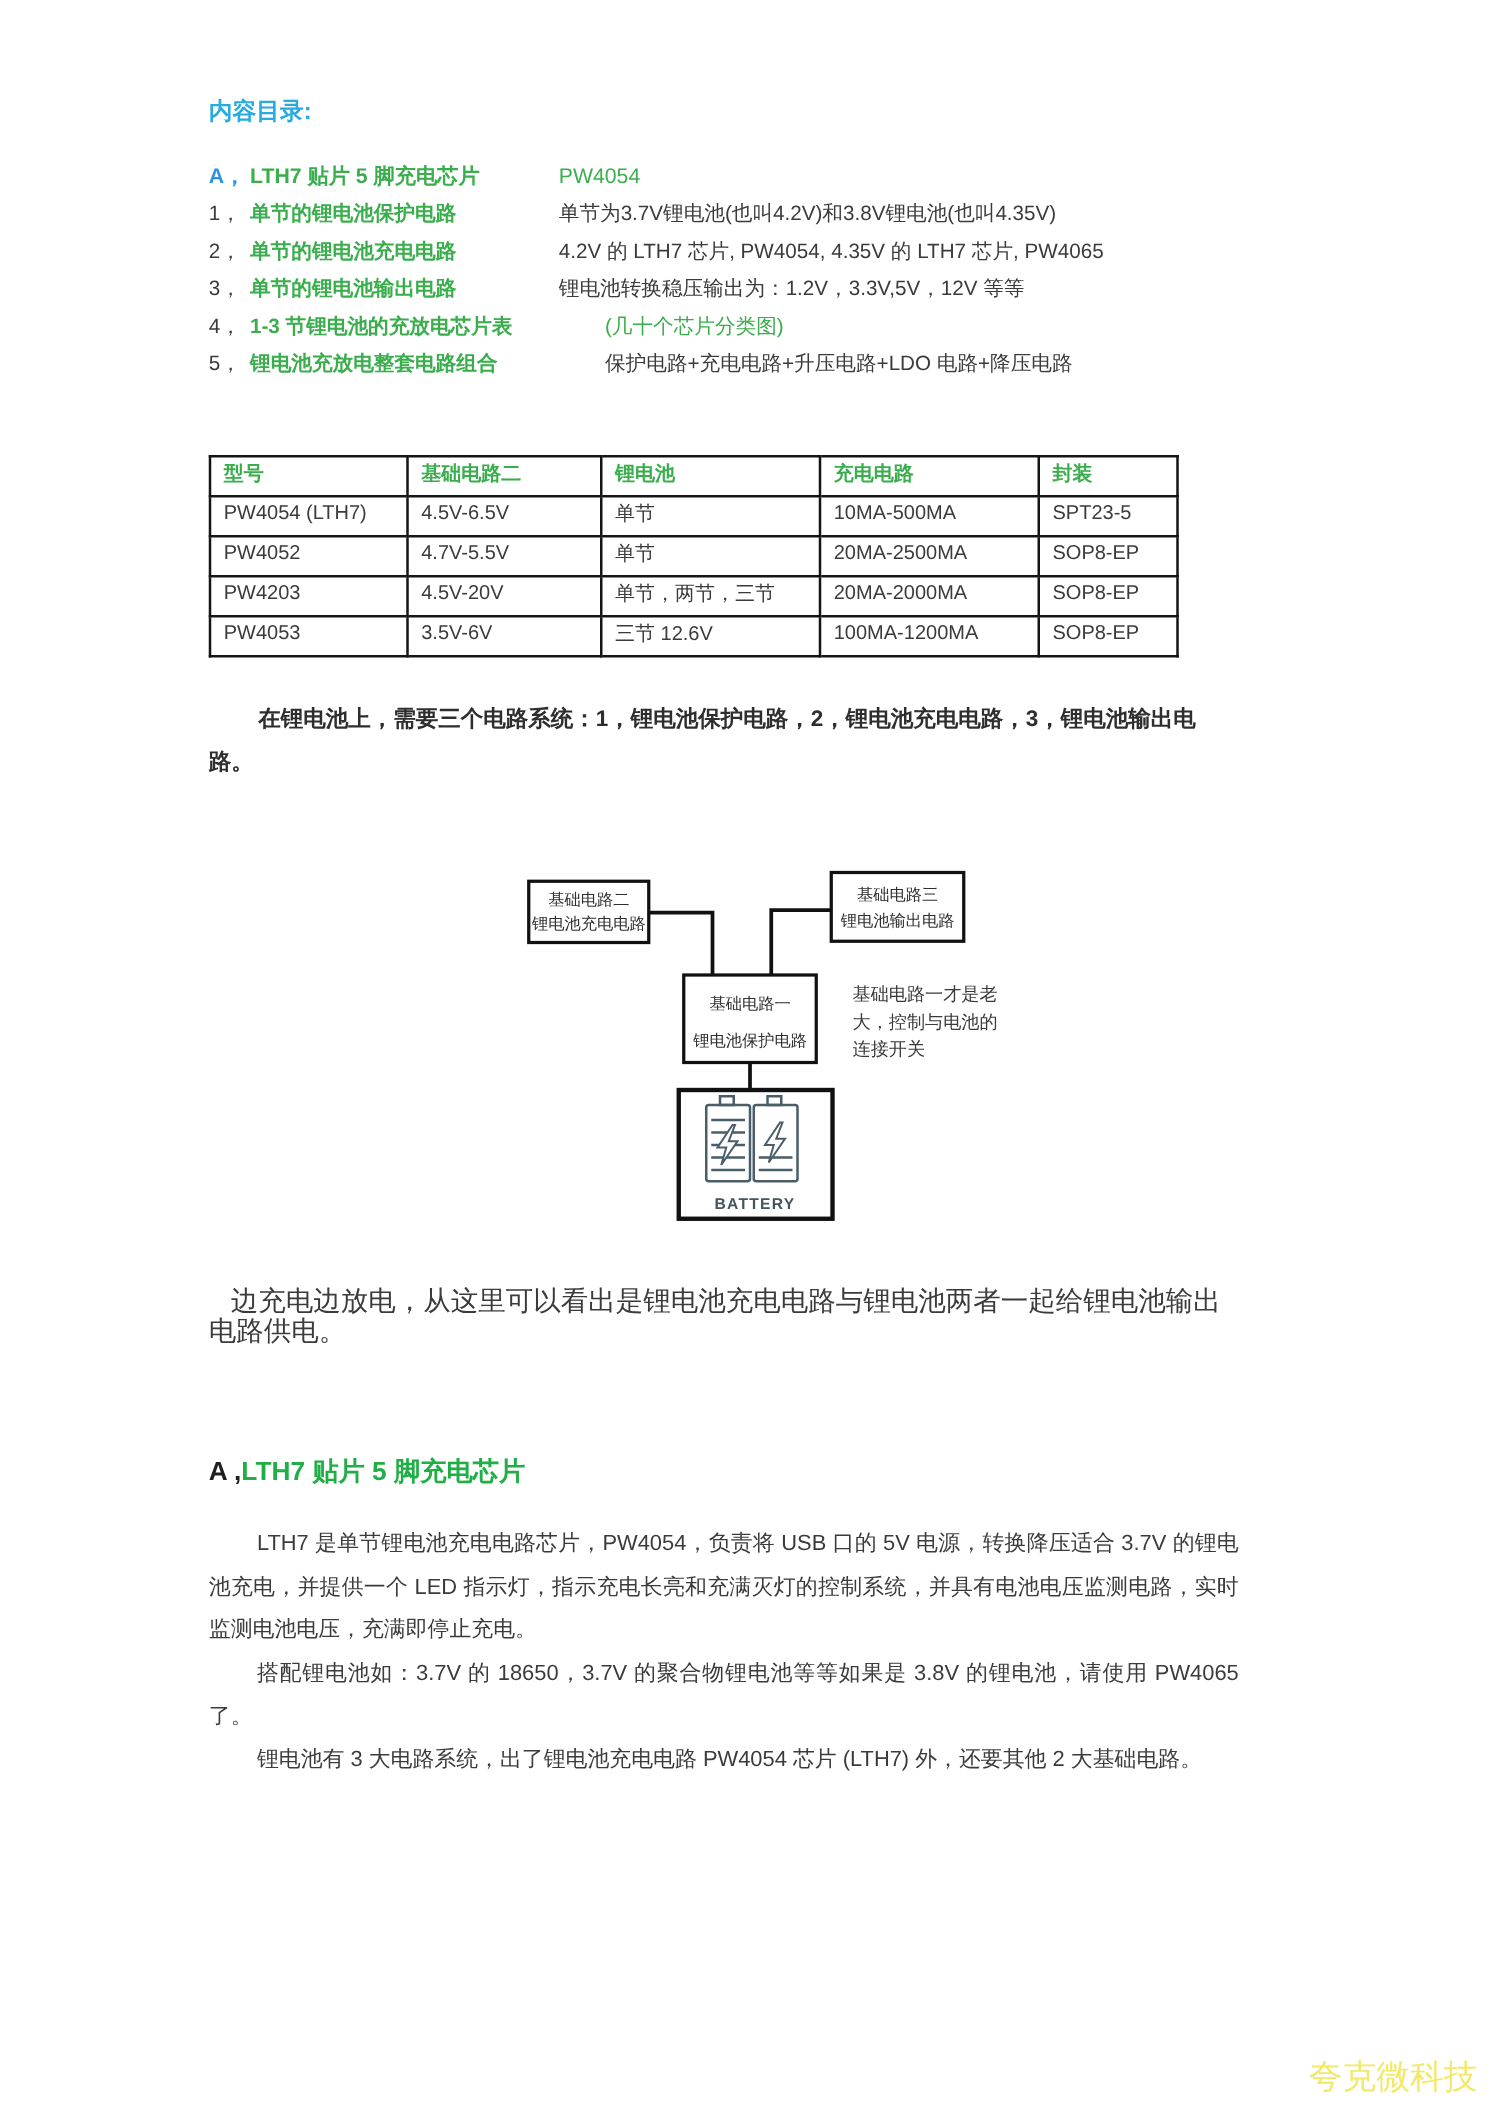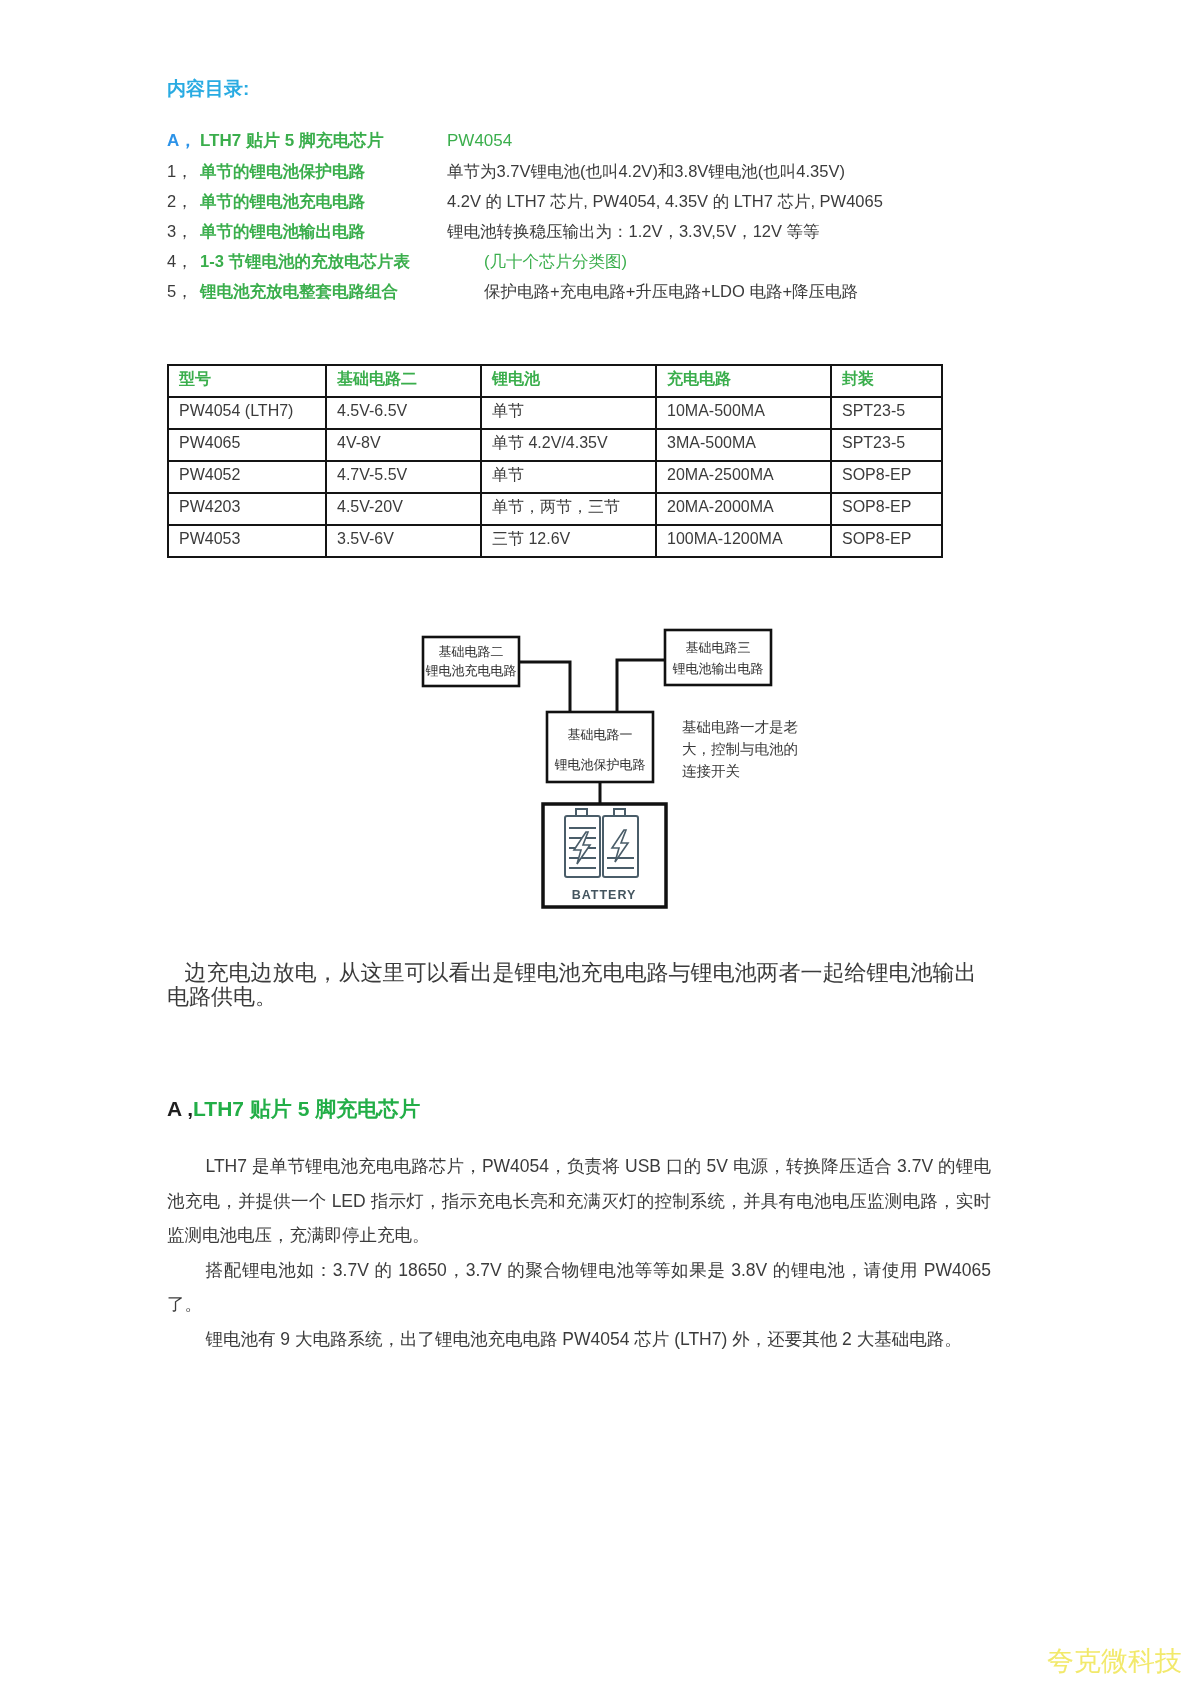--- a/index.html
+++ b/index.html
@@ -109,27 +109,20 @@
       <th>封装</th>
     </tr>
     <tr>
       <td>PW4054 (LTH7)</td>
       <td>4.5V-6.5V</td>
       <td>单节</td>
       <td>10MA-500MA</td>
       <td>SPT23-5</td>
     </tr>
     <tr>
-      <td>PW4065</td>
-      <td>4V-8V</td>
-      <td>单节 4.2V/4.35V</td>
-      <td>3MA-500MA</td>
-      <td>SPT23-5</td>
-    </tr>
-    <tr>
       <td>PW4052</td>
       <td>4.7V-5.5V</td>
       <td>单节</td>
       <td>20MA-2500MA</td>
       <td>SOP8-EP</td>
     </tr>
     <tr>
       <td>PW4203</td>
       <td>4.5V-20V</td>
       <td>单节，两节，三节</td>
@@ -139,20 +132,21 @@
     <tr>
       <td>PW4053</td>
       <td>3.5V-6V</td>
       <td>三节 12.6V</td>
       <td>100MA-1200MA</td>
       <td>SOP8-EP</td>
     </tr>
   </tbody>
     </table>
 
+  <p class="intro">在锂电池上，需要三个电路系统：1，锂电池保护电路，2，锂电池充电电路，3，锂电池输出电路。</p>
 
   <div class="diagram-wrap">
     <svg class="diagram-svg" width="440" height="345" viewBox="0 0 440 345">
 
       <path d="M139 80 H190 V131" fill="none" stroke="#111" stroke-width="3"></path>
       <path d="M285 78 H237 V131" fill="none" stroke="#111" stroke-width="3"></path>
       <path d="M220 200 V223" fill="none" stroke="#111" stroke-width="3"></path>
 
       <rect x="43" y="55" width="96" height="49" fill="#fff" stroke="#111" stroke-width="2.6"></rect>
       <text x="91" y="74" text-anchor="middle" font-size="13" fill="#2e2e2e">基础电路二</text>
@@ -194,17 +188,17 @@
       <text x="224" y="317" text-anchor="middle" font-size="12.5" font-weight="bold" letter-spacing="1" fill="#44555f">BATTERY</text>
     </svg>
   </div>
 
   <p class="conclusion">边充电边放电，从这里可以看出是锂电池充电电路与锂电池两者一起给锂电池输出电路供电。</p>
 
   <h2 class="section-heading"><span>A ,</span><span class="green">LTH7 贴片 5 脚充电芯片</span></h2>
 
   <p class="body-para">LTH7 是单节锂电池充电电路芯片，PW4054，负责将 USB 口的 5V 电源，转换降压适合 3.7V 的锂电池充电，并提供一个 LED 指示灯，指示充电长亮和充满灭灯的控制系统，并具有电池电压监测电路，实时监测电池电压，充满即停止充电。</p>
   <p class="body-para">搭配锂电池如：3.7V 的 18650，3.7V 的聚合物锂电池等等如果是 3.8V 的锂电池，请使用 PW4065 了。</p>
-  <p class="body-para">锂电池有 9 大电路系统，出了锂电池充电电路 PW4054 芯片 (LTH7) 外，还要其他 2 大基础电路。</p>
+  <p class="body-para">锂电池有 3 大电路系统，出了锂电池充电电路 PW4054 芯片 (LTH7) 外，还要其他 2 大基础电路。</p>
 
 </div>
 
 <div class="watermark">夸克微科技</div>
 
 </body></html>

